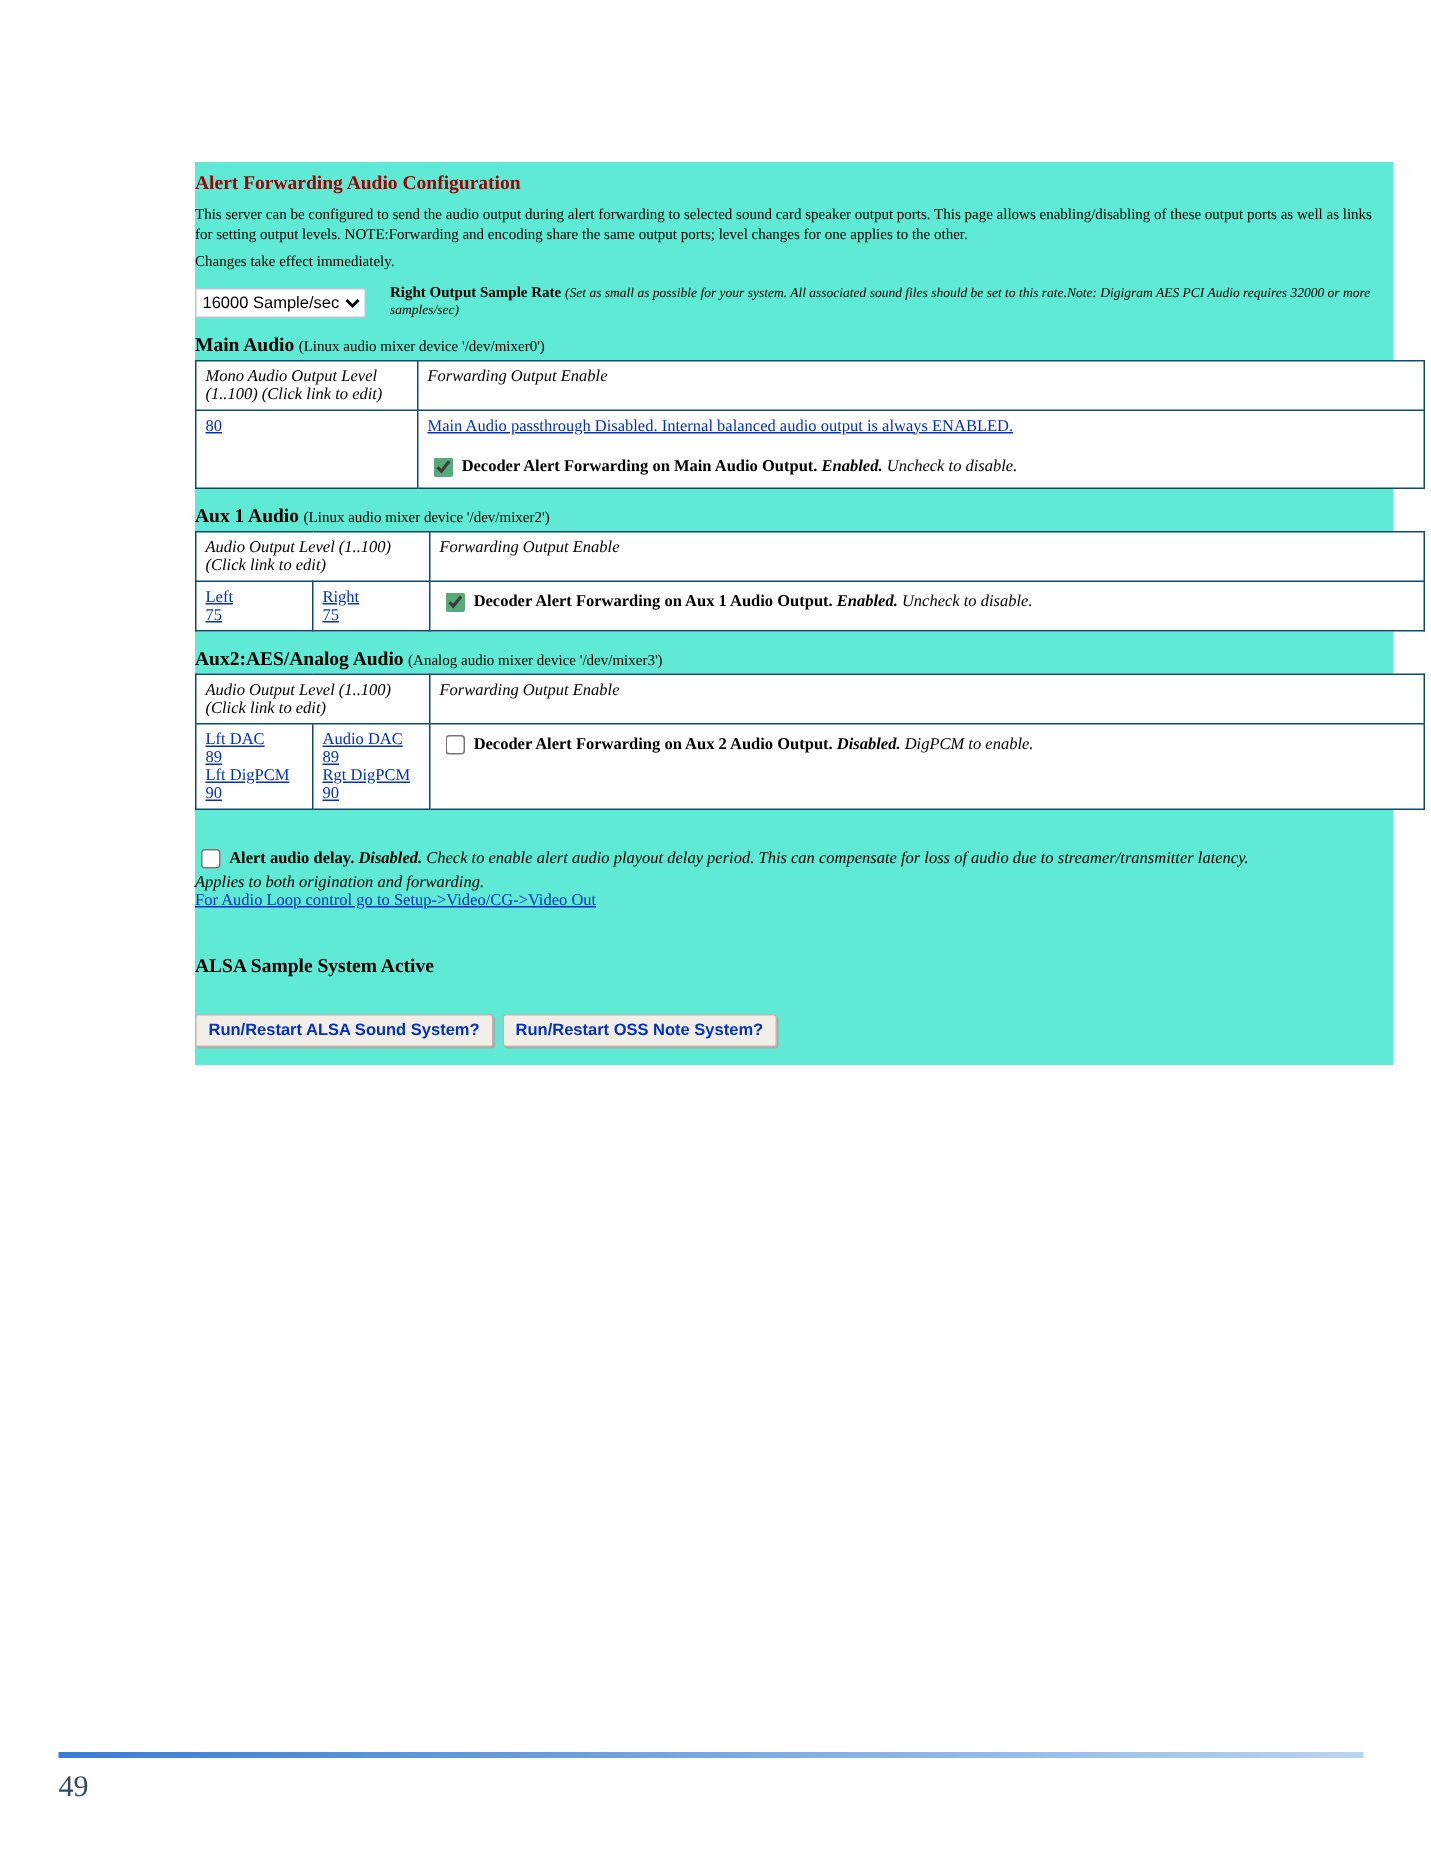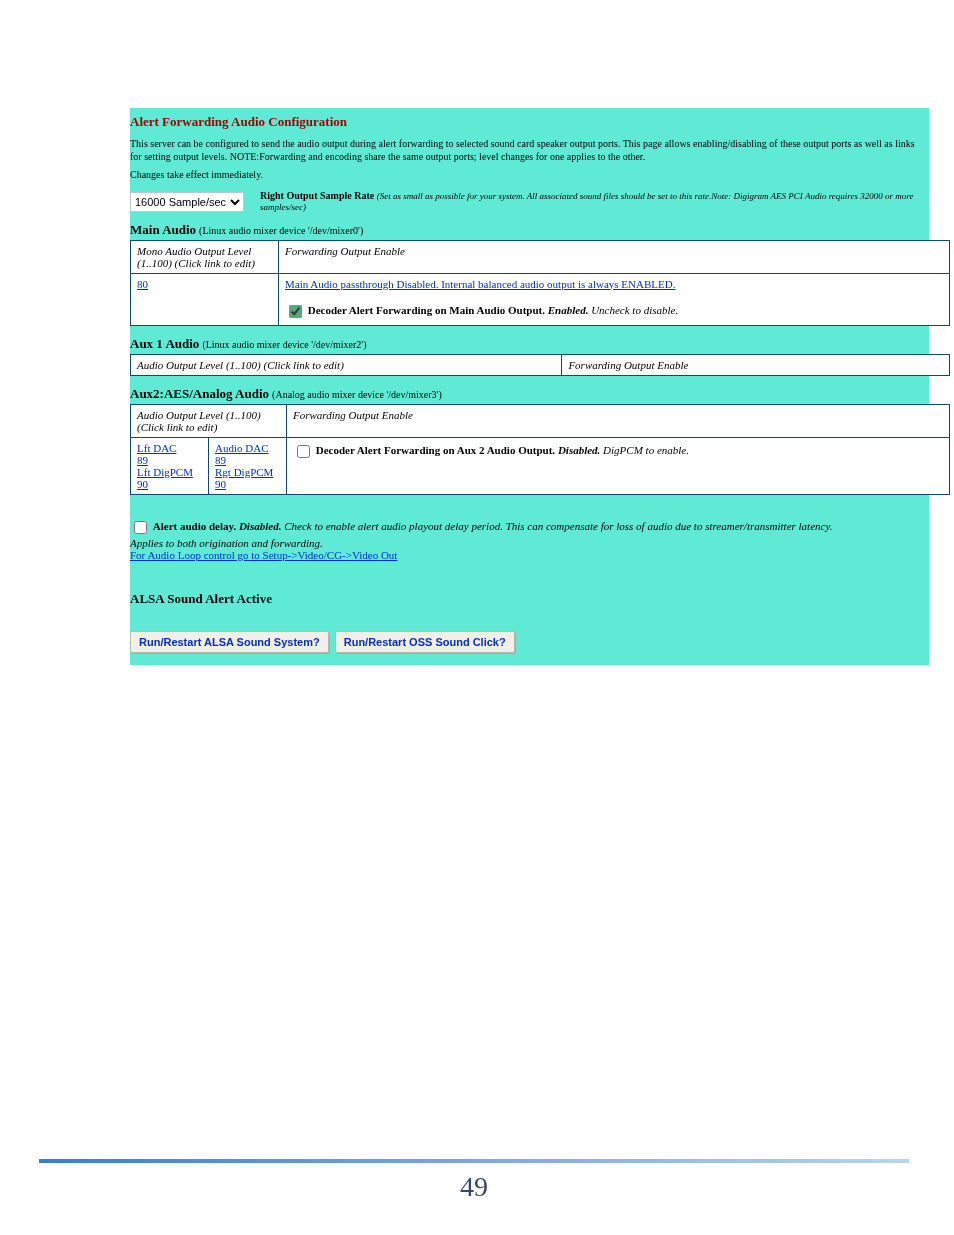--- a/index.html
+++ b/index.html
@@ -20,21 +20,21 @@
   table.grid td.h{font-style:italic}
   a.lk{color:#0030c8;text-decoration:underline}
   .cbox{vertical-align:middle;accent-color:#5a7;}
   .notes{margin-top:23px;font-size:11px}
   .notes .ln1{font-style:italic}
   .alsa{font-weight:700;font-size:13px;margin-top:30px}
   .btnrow{margin-top:24px;display:flex;gap:6px}
   .btn{font-family:Arial,sans-serif;font-size:11px;font-weight:700;color:#0030c8;background:#f2efe8;border:1px solid #b9b9b0;padding:4px 8px;box-shadow:1px 1px 0 #aaa;border-radius:2px}
   .pagefoot{position:absolute;right:45px;bottom:32px;width:870px}
   .pageline{height:4px;background:linear-gradient(to right,#3b7cd4,#b8d4ef)}
-  .pagenum{font-family:Georgia,serif;font-size:28px;color:#344a60;text-align:center;margin-top:8px}
+  .pagenum{font-family:Georgia,serif;font-size:20px;color:#344a60;text-align:left;margin-top:8px}
 </style>
 </head>
 <body>
 
 <div class="page">
   <div class="panel">
     <div class="hdr">Alert Forwarding Audio Configuration</div>
     <div class="intro">This server can be configured to send the audio output during alert forwarding to selected sound card speaker output ports. This page allows enabling/disabling of these output ports as well as links for setting output levels. NOTE:Forwarding and encoding share the same output ports; level changes for one applies to the other.</div>
     <div class="intro">Changes take effect immediately.</div>
 
@@ -72,20 +72,33 @@
 
     <div class="sect">
       <b>Aux 1 Audio</b> <span>(Linux audio mixer device '/dev/mixer2')</span>
     </div>
     <table class="grid">
       <tbody>
           <tr>
         <td class="h" colspan="2" style="width:135px">Audio Output Level (1..100) (Click link to edit)</td>
         <td class="h">Forwarding Output Enable</td>
       </tr>
+      <tr>
+        <td style="width:65px">
+          <a href="#" class="lk"><span>Left</span><br><span>75</span></a>
+        </td>
+        <td style="width:65px">
+          <a href="#" class="lk"><span>Right</span><br><span>75</span></a>
+        </td>
+        <td>
+          <input type="checkbox" class="cbox" checked="" style="">
+          <b>Decoder Alert Forwarding on Aux 1 Audio Output. </b><i><b>Enabled.</b></i>
+          <i> Uncheck to disable.</i>
+        </td>
+      </tr>
     </tbody>
       </table>
 
     <div class="sect">
       <b>Aux2:AES/Analog Audio</b> <span>(Analog audio mixer device '/dev/mixer3')</span>
     </div>
     <table class="grid">
       <tbody>
           <tr>
         <td class="h" colspan="2" style="width:135px">Audio Output Level (1..100) (Click link to edit)</td>
@@ -111,25 +124,25 @@
 
     <div class="notes">
       <div class="ln1">
         <input type="checkbox" class="cbox" style="">
         <b style="font-style:normal">Alert audio delay. </b><b>Disabled.</b><span> Check to enable alert audio playout delay period. This can compensate for loss of audio due to streamer/transmitter latency.</span>
       </div>
       <div class="ln1">Applies to both origination and forwarding.</div>
       <a href="#" class="lk">For Audio Loop control go to Setup-&gt;Video/CG-&gt;Video Out</a>
     </div>
 
-    <div class="alsa">ALSA Sound Alert Active</div>
+    <div class="alsa">ALSA Sample System Active</div>
 
     <div class="btnrow">
       <button class="btn">Run/Restart ALSA Sound System?</button>
-      <button class="btn">Run/Restart OSS Sound Click?</button>
+      <button class="btn">Run/Restart OSS Note System?</button>
     </div>
   </div>
 
   <div class="pagefoot">
     <div class="pageline"></div>
     <div class="pagenum">49</div>
   </div>
 </div>
 
 </body></html>

